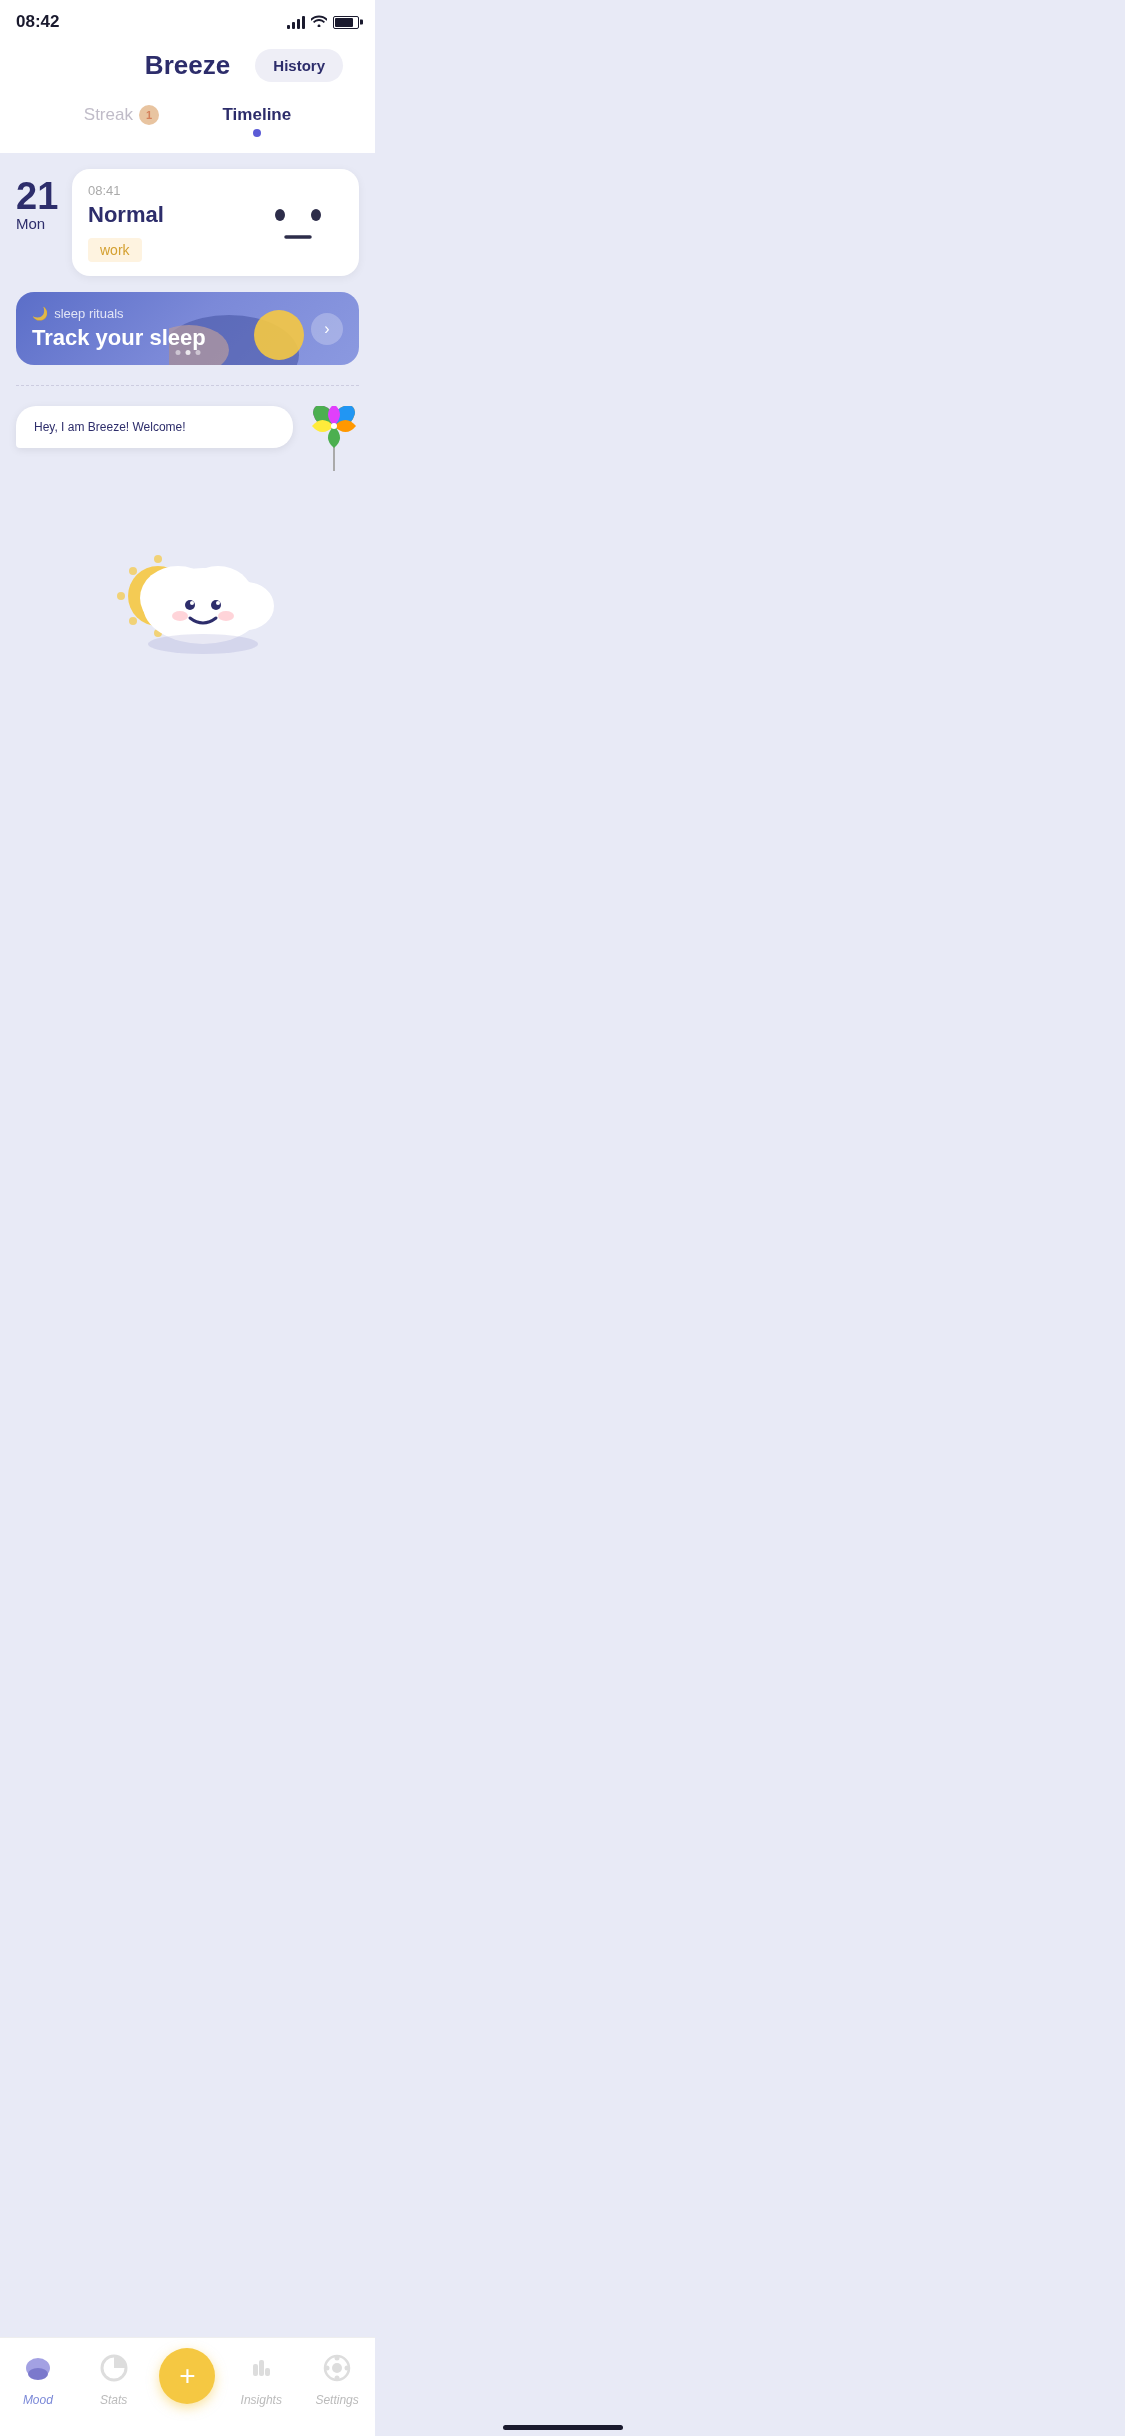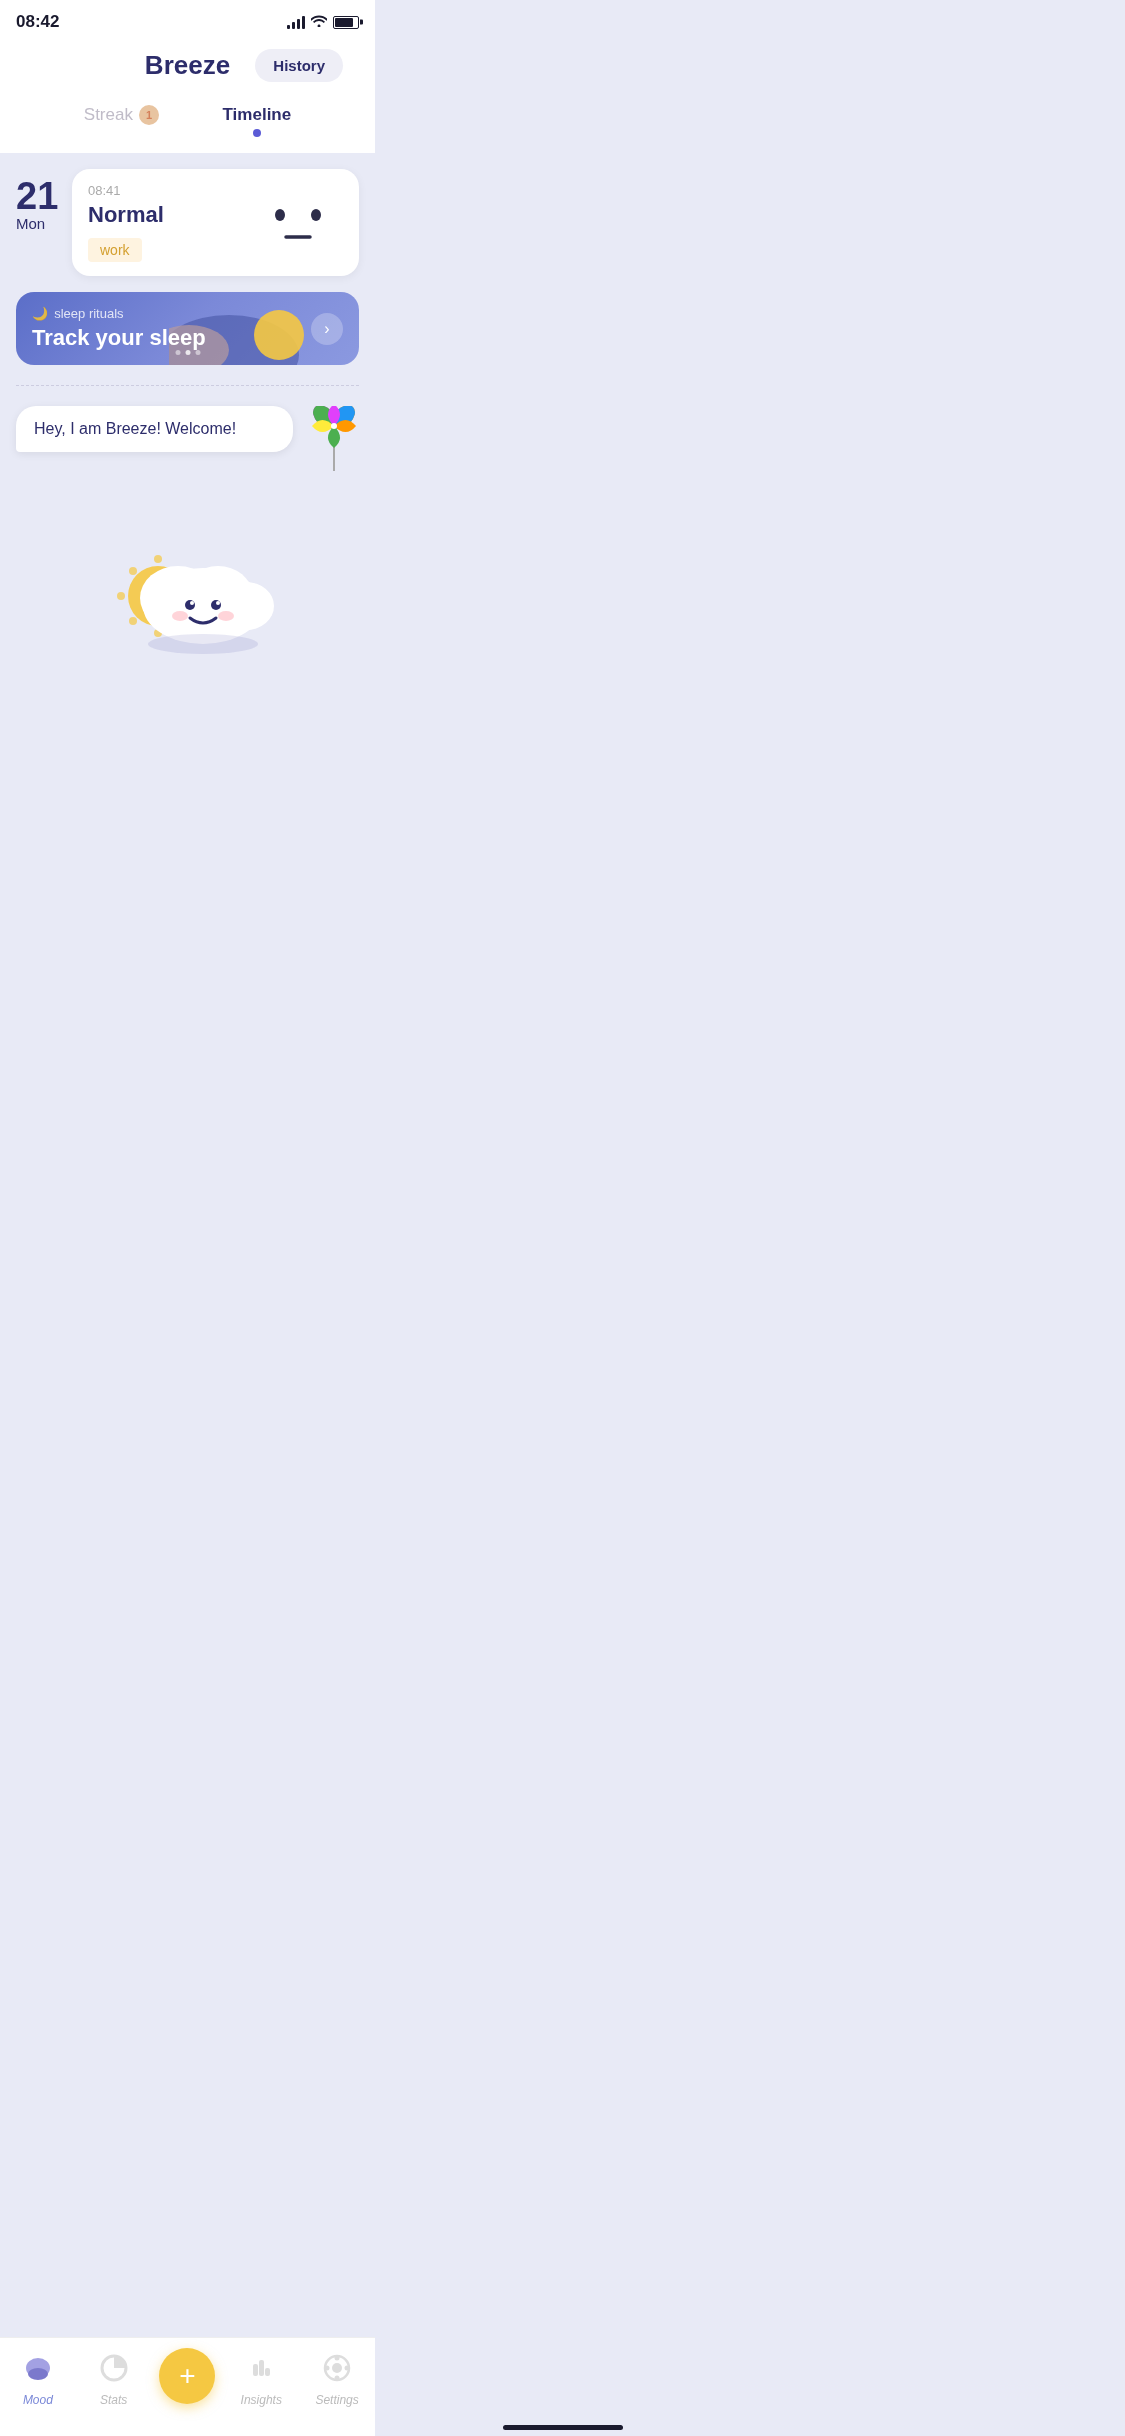--- a/index.html
+++ b/index.html
@@ -293,21 +293,21 @@
       display: flex;
       align-items: flex-start;
       gap: 16px;
       margin: 0 0 20px;
     }
     .chat-bubble {
       background: white;
       border-radius: 20px;
       border-bottom-left-radius: 4px;
       padding: 14px 18px;
-      font-size: 16px;
+      font-size: 12px;
       color: #2d2d6b;
       font-weight: 500;
       box-shadow: 0 2px 8px rgba(0,0,0,0.08);
       flex: 1;
     }
 
     
     .pinwheel {
       width: 50px;
       height: 60px;

